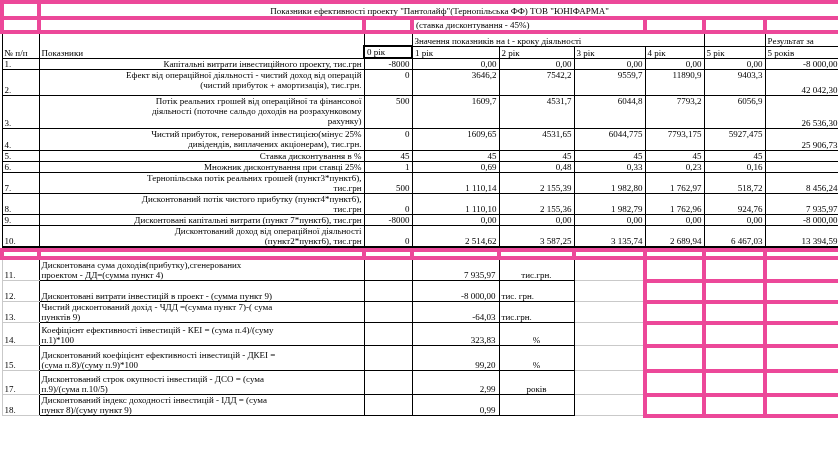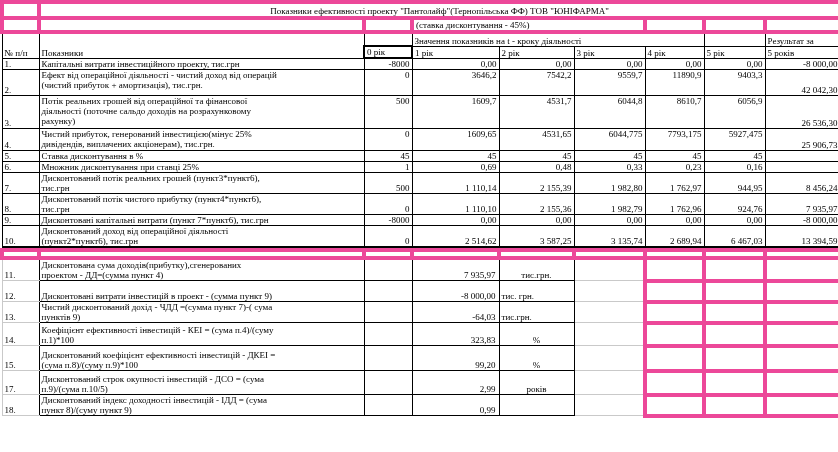--- a/index.html
+++ b/index.html
@@ -19,21 +19,21 @@
   td.fa-nl{border:1px solid #c9c9c9;border-left:none;}
   td.sel{border:2px solid #000;}
   .banner{border-top:2px solid #000;border-bottom:2px solid #000;white-space:nowrap;}
   .banner.first{border-left:2px solid #000;}
   .banner.last{border-right:2px solid #000;}
   .banner.inner{border-left:1px solid #c9c9c9;}
   
   .num{text-align:right;white-space:nowrap;}
   .nowrap{white-space:nowrap;}
   .desc{white-space:pre-line;}
-  #t1 .desc{vertical-align:top;}
+  #t1 .desc{vertical-align:top;text-align:right;}
   .title-cell{text-align:center;white-space:nowrap;}
   
   #t1 .r-title{height:16px;}
   #t1 .r-sub{height:11px;}
   #t1 .r-span td{height:11px;border-top-width:2px;margin-left:38px;}
   #t1 .r-years{height:12px;margin-top:32px;}
   #t1 .hdr-bottom{vertical-align:bottom;}
   
   #main-body tr:nth-child(1){height:11px;}
   #main-body tr:nth-child(2){height:26px;}
@@ -140,21 +140,21 @@
         </tr>
         <tr>
           <td class="b">3.</td>
           <td class="b desc">Потік реальних грошей від операційної та фінансової
 діяльності (поточне сальдо доходів на розрахунковому
 рахунку)</td>
           <td class="b num val">500</td>
           <td class="b num val">1609,7</td>
           <td class="b num val">4531,7</td>
           <td class="b num val">6044,8</td>
-          <td class="b num val">8610,7</td>
+          <td class="b num val">7793,2</td>
           <td class="b num val">6056,9</td>
           <td class="b num res">26 536,30</td>
         </tr>
         <tr>
           <td class="b">4.</td>
           <td class="b desc">Чистий прибуток, генерований інвестицією(мінус 25%
 дивідендів, виплачених акціонерам), тис.грн.</td>
           <td class="b num val">0</td>
           <td class="b num val">1609,65</td>
           <td class="b num val">4531,65</td>
@@ -180,28 +180,28 @@
           <td class="b num val">1</td>
           <td class="b num val">0,69</td>
           <td class="b num val">0,48</td>
           <td class="b num val">0,33</td>
           <td class="b num val">0,23</td>
           <td class="b num val">0,16</td>
           <td class="b num res"></td>
         </tr>
         <tr>
           <td class="b">7.</td>
-          <td class="b desc">Дисконтований потік реальних грошей (пункт3*пункт6),
+          <td class="b desc">Тернопільська потік реальних грошей (пункт3*пункт6),
 тис.грн</td>
           <td class="b num val">500</td>
           <td class="b num val">1 110,14</td>
           <td class="b num val">2 155,39</td>
           <td class="b num val">1 982,80</td>
           <td class="b num val">1 762,97</td>
-          <td class="b num val">944,95</td>
+          <td class="b num val">518,72</td>
           <td class="b num res">8 456,24</td>
         </tr>
         <tr>
           <td class="b">8.</td>
           <td class="b desc">Дисконтований потік чистого прибутку (пункт4*пункт6),
 тис.грн</td>
           <td class="b num val">0</td>
           <td class="b num val">1 110,10</td>
           <td class="b num val">2 155,36</td>
           <td class="b num val">1 982,79</td>

